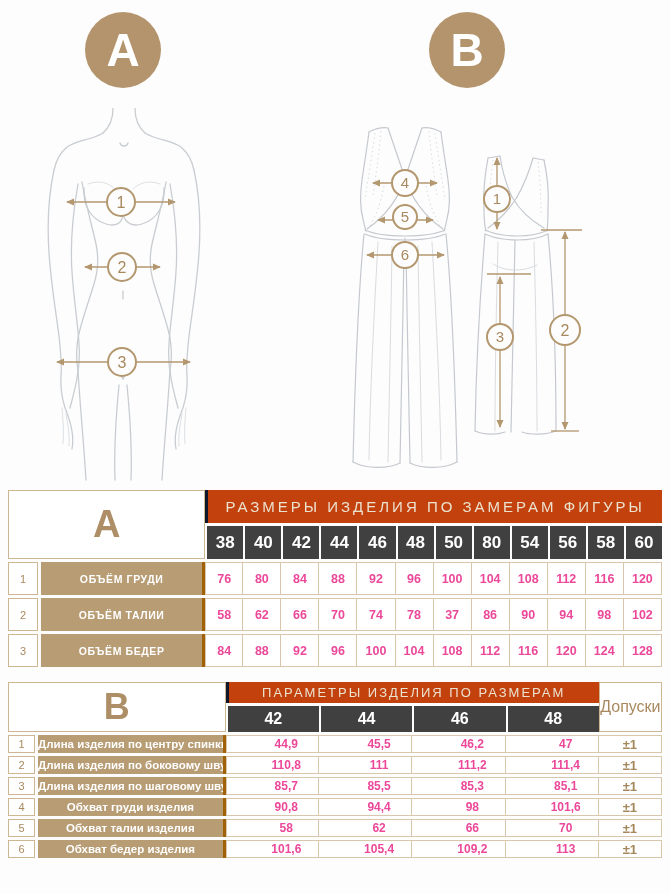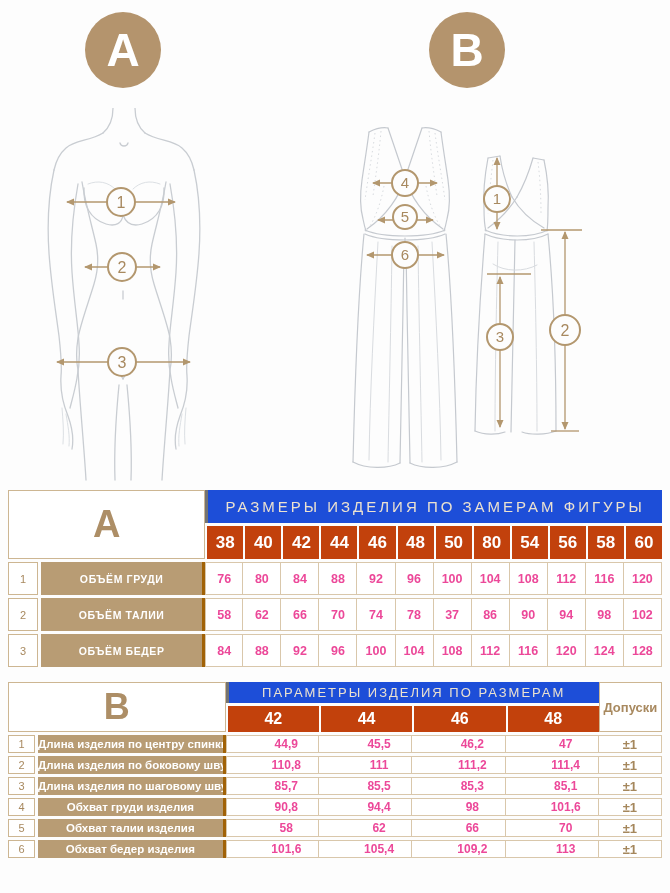--- a/index.html
+++ b/index.html
@@ -37,32 +37,32 @@
   #table-a{top:487px;width:654px;}
   #table-b{top:679px;width:654px;}
   td{padding:0;text-align:center;vertical-align:middle;overflow:hidden;white-space:nowrap;}
   tr.h1{height:24px;} tr.h2{height:27px;}
   #table-a tbody tr{height:33px;}
   #table-b tr.h1{height:21px;} #table-b tr.h2{height:26px;}
   #table-b tbody tr{height:18px;}
 
   .corner{background:#ffffff;border:1px solid #cdb692;color:#ad8e66;font-size:38px;font-weight:bold;}
   #table-b .corner{font-size:36px;}
-  .hdr{background:#1d4ed8;color:#ece2d0;font-size:15px;letter-spacing:3px;border-left:3px solid #737373;}
+  .hdr{background:#c2410c;color:#ece2d0;font-size:15px;letter-spacing:3px;border-left:3px solid #0f172a;}
   #table-b .hdr{font-size:13px;letter-spacing:2px;}
-  .size{background:#c2410c;color:#ffffff;font-weight:bold;font-size:17px;border-left:2px solid #fdfdfd;text-align:center;}
+  .size{background:#404040;color:#ffffff;font-weight:bold;font-size:17px;border-left:2px solid #fdfdfd;text-align:center;}
   #table-b .size{font-size:16px;}
   .num{background:#ffffff;border:1px solid #cdb692;color:#a8895f;font-size:11px;}
   .rowlabel{background:#b89c74;color:#ffffff;font-weight:bold;font-size:10.5px;letter-spacing:.6px;
             border-left:3px solid #fdfdfd;border-right:3px solid #a16207;}
   #table-b .rowlabel{font-size:11.5px;letter-spacing:0;}
   .val{background:#ffffff;border:1px solid #d9c7ab;border-left:none;color:#ec4899;font-weight:bold;font-size:12.5px;text-align:center;}
   #table-b .val{font-size:12px;padding-left:28px;}
   .rowlabel + .val{border-left:1px solid #d9c7ab;}
-  .tol-h{background:#ffffff;border:1px solid #cdb692;color:#a8895f;font-size:13px;font-weight:bold;}
+  .tol-h{background:#ffffff;border:1px solid #cdb692;color:#a8895f;font-size:16px;font-weight:normal;}
   .tolval{background:#ffffff;border:1px solid #d9c7ab;border-left:none;color:#a5875c;font-weight:bold;font-size:13px;}
 </style>
 </head>
 <body>
 
 <div class="page">
 
   <div class="badge" id="badge-a">
     <span>A</span>
   </div>

